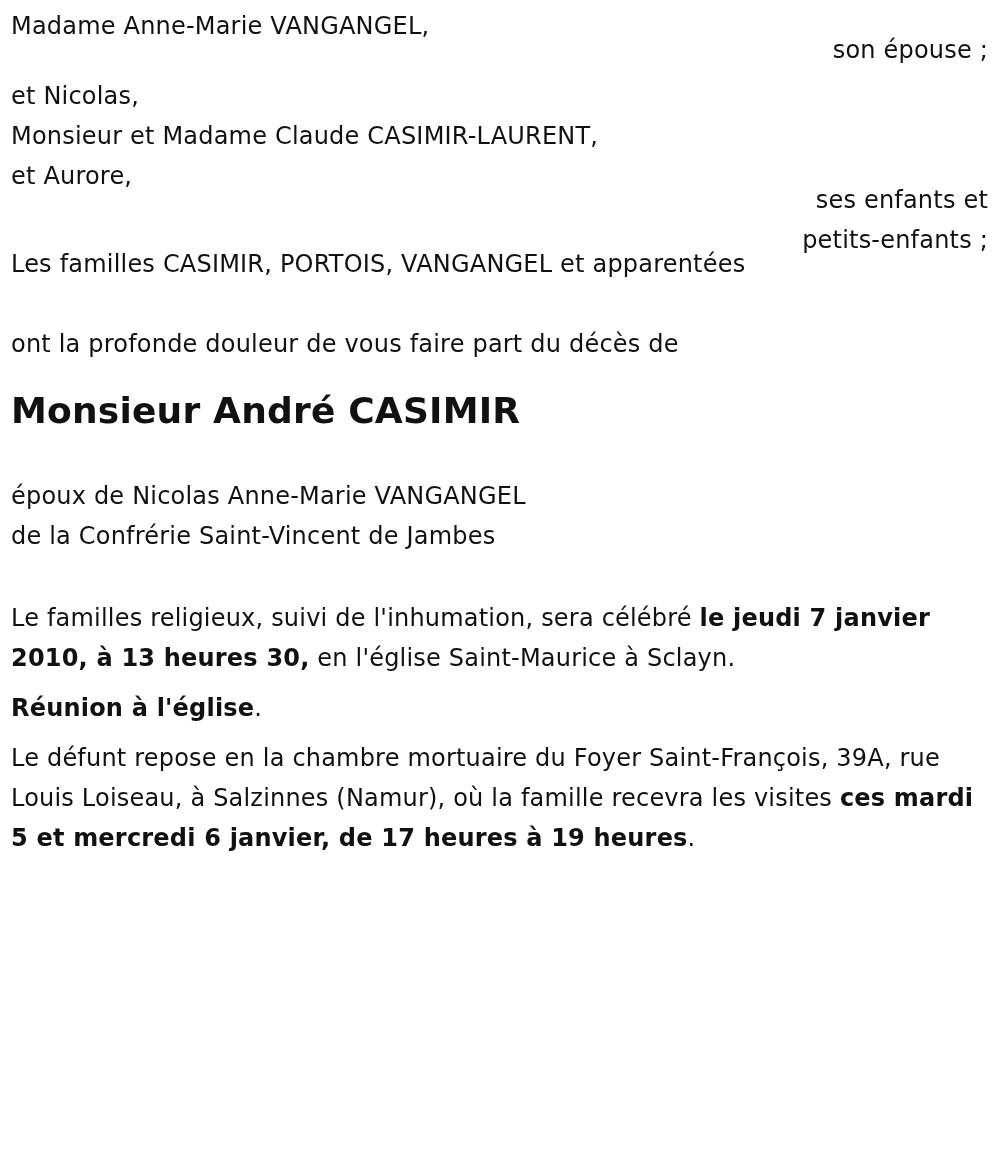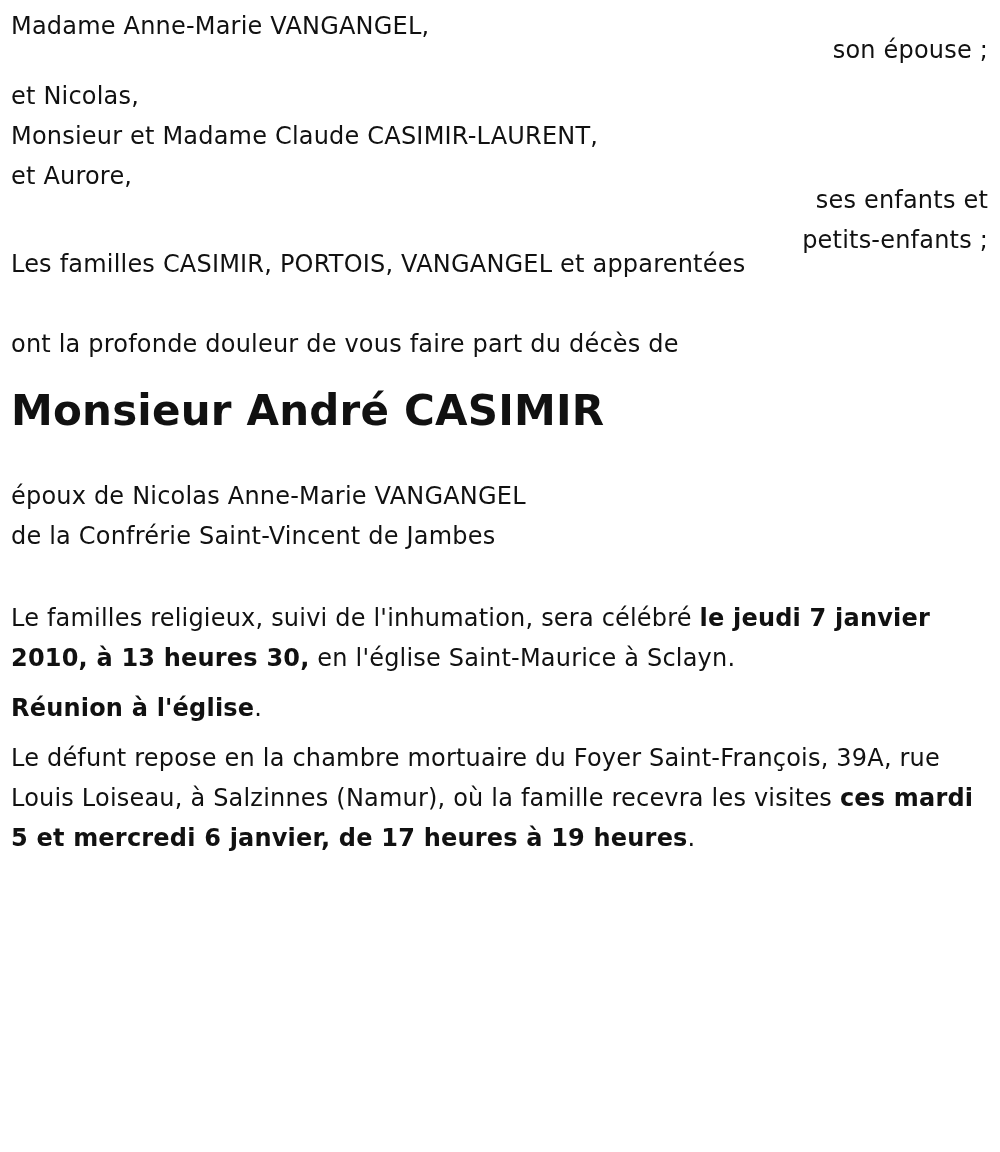--- a/index.html
+++ b/index.html
@@ -10,21 +10,21 @@
       font-size: 24px;
       letter-spacing: 0.2px;
     }
     .page { position: relative; padding: 6px 10px 0 11px; }
     .line { line-height: 40px; margin: 0; white-space: nowrap; }
     .rel { text-align: right; line-height: 40px; margin: 0; padding-right: 2px; }
     .gap-s { height: 6px; }
     .gap-m { height: 40px; }
     .gap-l { height: 42px; }
     .title {
-      font-weight: bold; font-size: 42px; line-height: 50px; margin: 22px 0 40px 0;
+      font-weight: bold; font-size: 36px; line-height: 50px; margin: 22px 0 40px 0;
     }
     .para { line-height: 40px; margin: 0 0 10px 0; white-space: normal; width: 978px; }
     b { font-weight: bold; }
   </style>
 </head>
 <body>
 
 <div class="page">
 
   <p class="line">Madame Anne-Marie VANGANGEL,</p>

